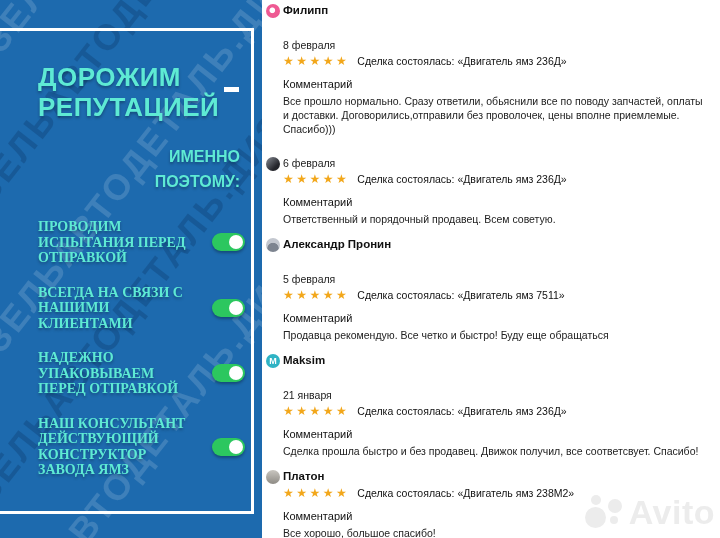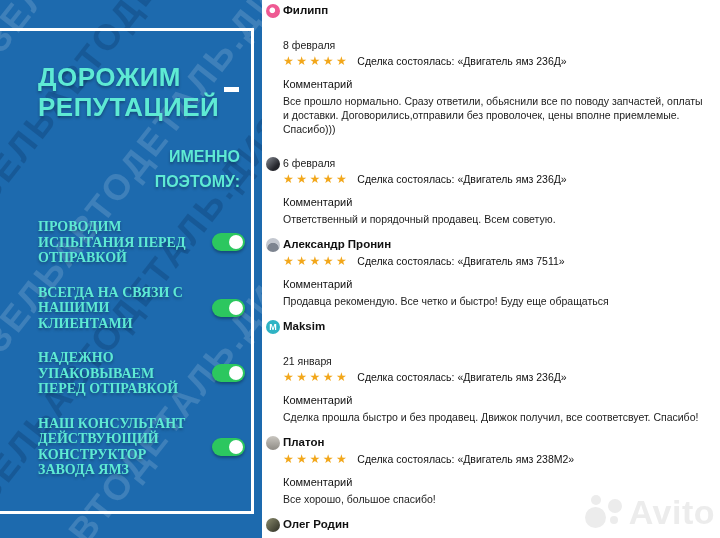--- a/index.html
+++ b/index.html
@@ -131,20 +131,21 @@
         <span class="stars">★★★★★</span>
         <span class="deal">Сделка состоялась: «Двигатель ямз 236Д»</span>
       </div>
       <div class="clabel">Комментарий</div>
       <div class="ctext">Ответственный и порядочный продавец. Всем советую.</div>
     </div>
 
     <div class="review">
       <span class="avatar" style="background:radial-gradient(circle at 50% 75%, #7d8490 0 42%, #c3c7cf 48%)"></span>
       <div class="name">Александр Пронин</div>
+      <div class="date">5 февраля</div>
       <div class="starline">
         <span class="stars">★★★★★</span>
         <span class="deal">Сделка состоялась: «Двигатель ямз 7511»</span>
       </div>
       <div class="clabel">Комментарий</div>
       <div class="ctext">Продавца рекомендую. Все четко и быстро! Буду еще обращаться</div>
     </div>
 
     <div class="review">
       <span class="avatar" style="background:#2fb3c4">M</span>

